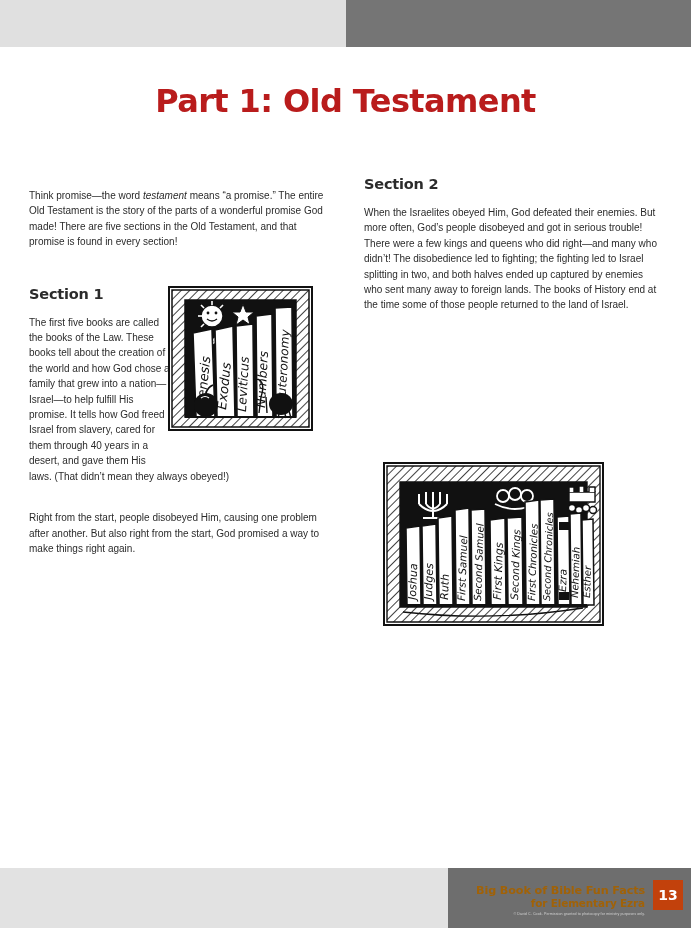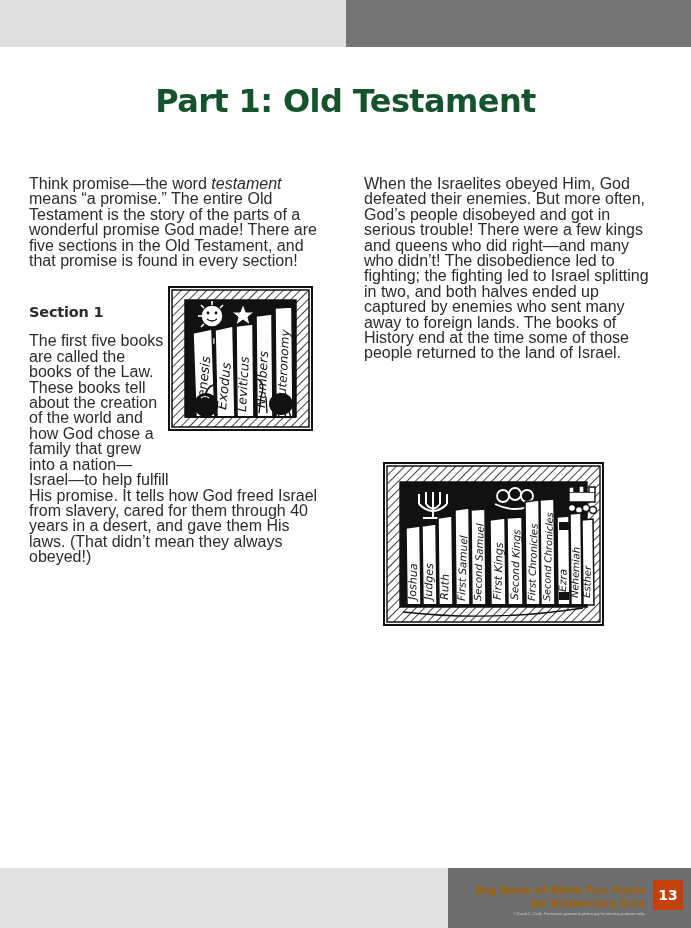--- a/index.html
+++ b/index.html
@@ -33,37 +33,37 @@
   
   .page-title {
     position: absolute;
     left: 0; top: 82px;
     width: 691px;
     text-align: center;
     font-family: "DejaVu Sans", sans-serif;
     font-weight: 700;
     font-size: 32px;
     letter-spacing: -0.6px;
-    color: #14532d;
+    color: #b91c1c;
   }
 
   
   .col {
     position: absolute;
     top: 176px;
     width: 297px;
   }
   .col-left  { left: 29px;  }
   .col-right { left: 364px; }
 
   .body-text {
-    font-size: 16px;
+    font-size: 10px;
     line-height: 15.4px;
     color: #2b2b2b;
-    margin: 0 0 14px 0;
+    margin: 12px 0 14px 0;
     text-align: left;
   }
   .body-text em { font-style: italic; }
 
   .section-head {
     font-family: "DejaVu Sans", sans-serif;
     font-weight: 700;
     font-size: 14.5px;
     color: #2b2b2b;
     margin: 0 0 13px 0;
@@ -171,23 +171,25 @@
 
   <div style="height:22px"></div>
 
   <h2 class="section-head">Section 1</h2>
 
   <div class="clearfix">
     <div class="illus1-floater"></div>
     <p class="body-text">The first five books are called the books of the Law. These books tell about the creation of the world and how God chose a family that grew into a nation—Israel—to help fulfill His promise. It tells how God freed Israel from slavery, cared for them through 40 years in a desert, and gave them His laws. (That didn’t mean they always obeyed!)</p>
   </div>
 
+  <p class="body-text">Right from the start, people disobeyed Him, causing one problem after another. But also right from the start, God promised a way to make things right again.</p>
 </div>
 
 <div class="col col-right">
+  <h2 class="section-head">Section 2</h2>
   <p class="body-text">When the Israelites obeyed Him, God defeated their enemies. But more often, God’s people disobeyed and got in serious trouble! There were a few kings and queens who did right—and many who didn’t! The disobedience led to fighting; the fighting led to Israel splitting in two, and both halves ended up captured by enemies who sent many away to foreign lands. The books of History end at the time some of those people returned to the land of Israel.</p>
 </div>
 
 <div class="illus" id="illustration-books-law">
   <svg viewBox="0 0 145 145" xmlns="http://www.w3.org/2000/svg">
     <defs>
       <pattern id="hatchL" width="6" height="6" patternUnits="userSpaceOnUse" patternTransform="rotate(45)">
         <rect width="6" height="6" fill="#fff"></rect>
         <line x1="0" y1="0" x2="0" y2="6" stroke="#111" stroke-width="1.6"></line>
       </pattern>

